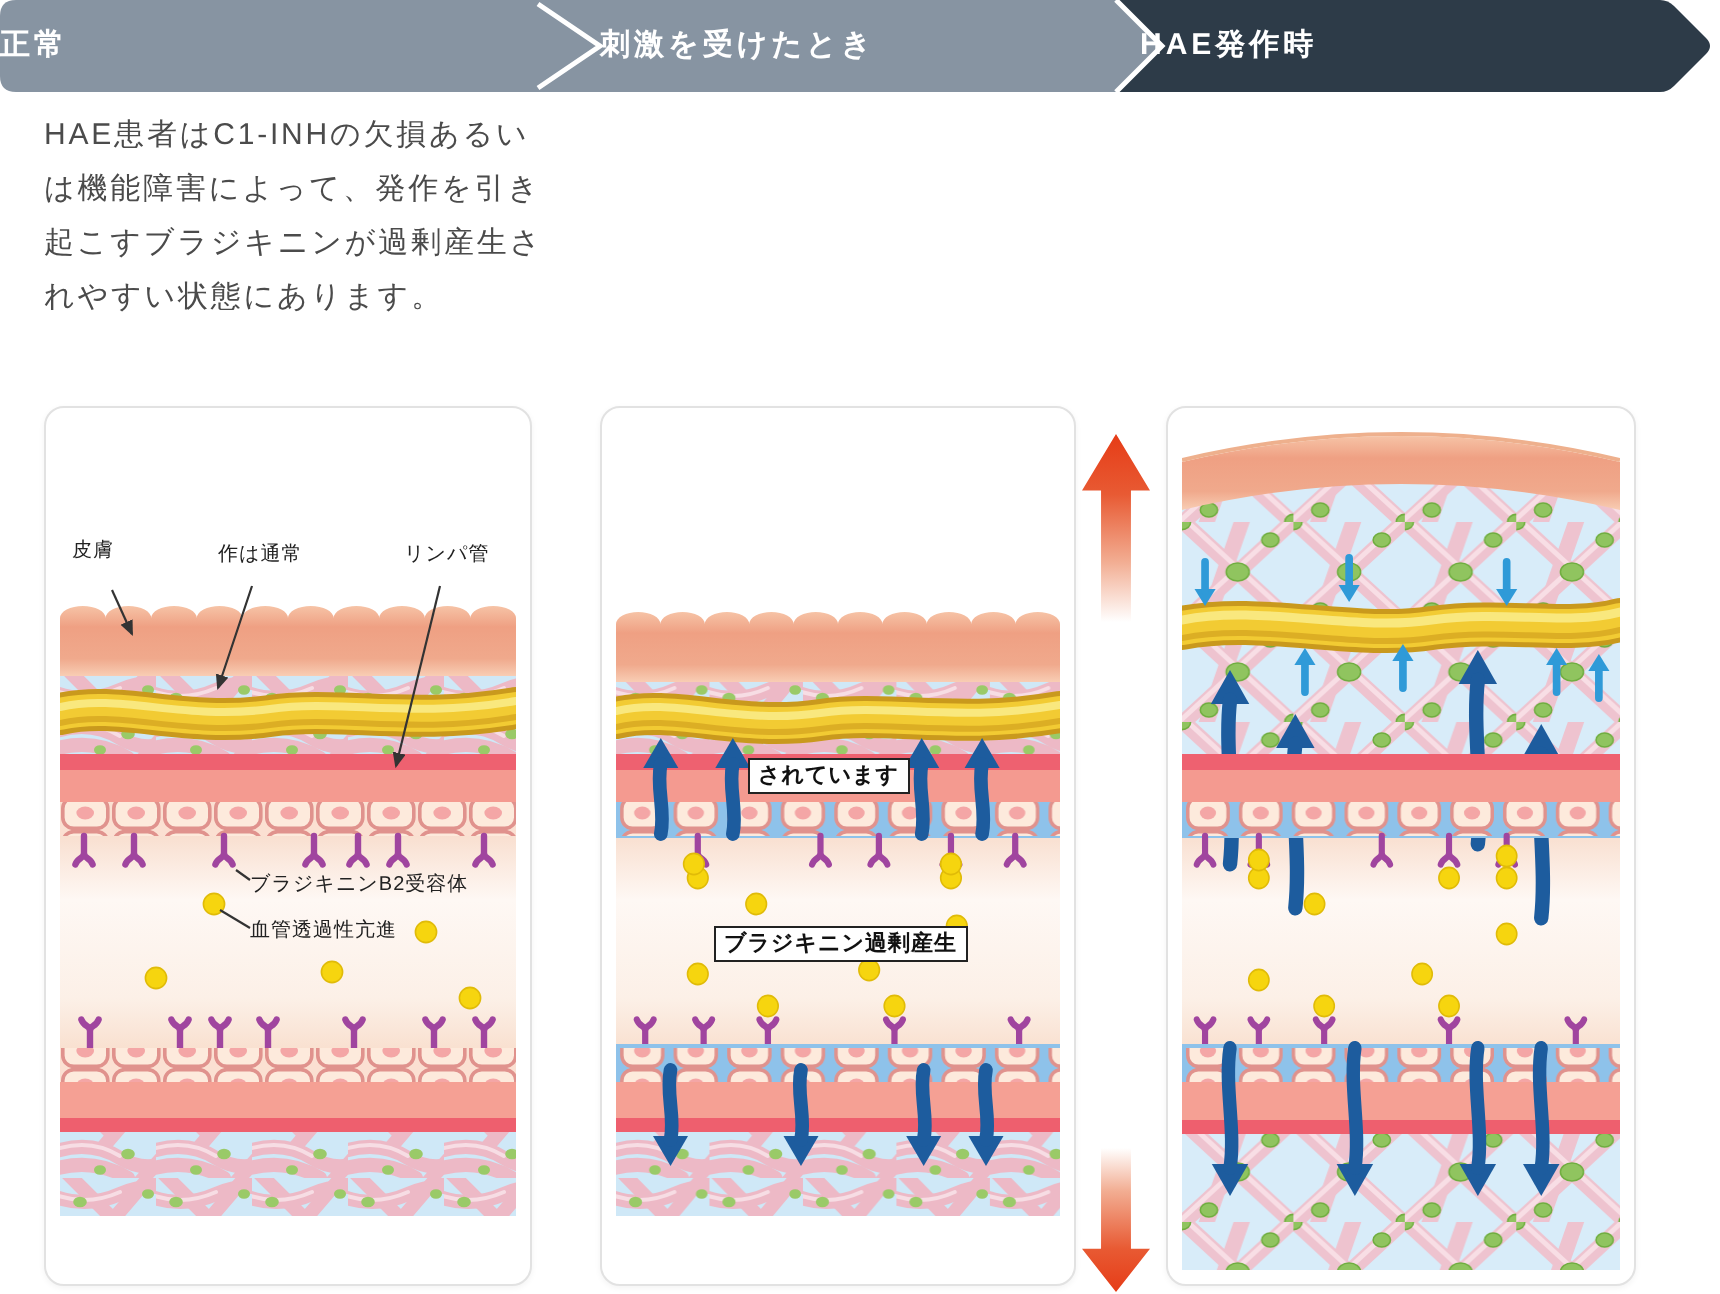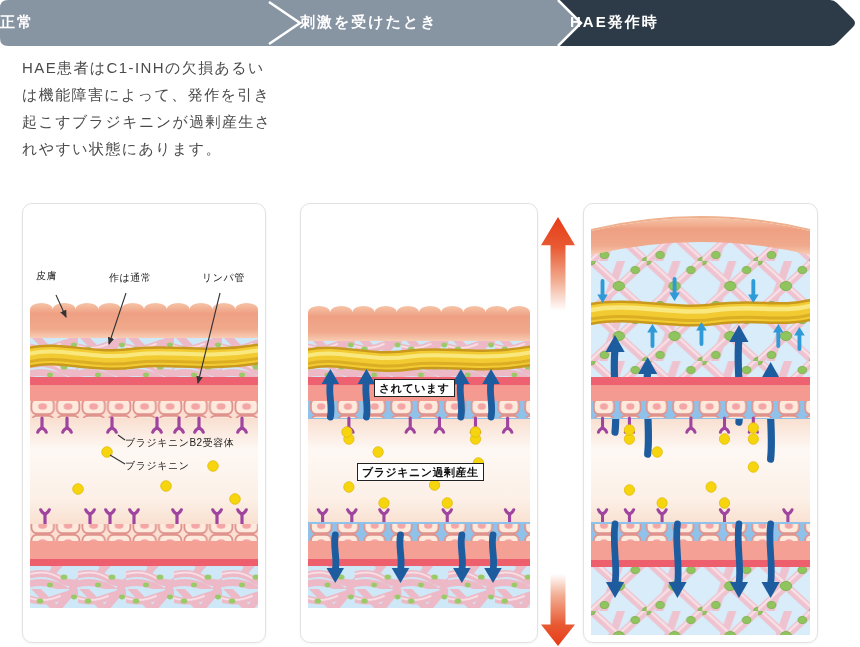--- a/index.html
+++ b/index.html
@@ -191,21 +191,21 @@
         <line x1="190" y1="82" x2="168" y2="172" marker-end="url(#ah)"></line>
         <line x1="95" y1="229" x2="88" y2="224"></line>
         <line x1="95" y1="253" x2="80" y2="244"></line>
       </g>
     </svg>
   </section>
   <div class="flabel" style="left:36px;top:271px">皮膚</div>
   <div class="flabel" style="left:109px;top:273px">作は通常</div>
   <div class="flabel" style="left:202px;top:273px">リンパ管</div>
   <div class="flabel small" style="left:125px;top:438px">ブラジキニンB2受容体</div>
-  <div class="flabel small" style="left:125px;top:461px">ブラジキニン</div>
+  <div class="flabel small" style="left:125px;top:461px">血管透過性亢進</div>
 
   <section class="card" style="left:300px;width:238px">
     <svg class="illus" viewBox="0 0 228 424" preserveAspectRatio="none">
       <rect x="0" y="190" width="228" height="140" fill="url(#vesselGrad)"></rect>
       <path transform="translate(0,94)" fill="url(#skinGrad)" d="M0,7 a11.4,6 0 0 1 22.8,0 a11.4,6 0 0 1 22.8,0 a11.4,6 0 0 1 22.8,0 a11.4,6 0 0 1 22.8,0 a11.4,6 0 0 1 22.8,0 a11.4,6 0 0 1 22.8,0 a11.4,6 0 0 1 22.8,0 a11.4,6 0 0 1 22.8,0 a11.4,6 0 0 1 22.8,0 a11.4,6 0 0 1 22.8,0 L228,36 L0,36 Z"></path>
       <rect x="0" y="130" width="228" height="36" fill="url(#weave)"></rect>
       <g transform="translate(0,148)" fill="none" stroke-linecap="round">
         <path d="M0,0 C30,-7 62,7 105,1 C140,-4 175,6 228,-3" stroke="#c9991d" stroke-width="21"></path>
         <path d="M0,0 C30,-7 62,7 105,1 C140,-4 175,6 228,-3" stroke="#f2cb33" stroke-width="16"></path>
         <path transform="translate(0,-3.5)" d="M0,0 C30,-7 62,7 105,1 C140,-4 175,6 228,-3" stroke="#f9e87e" stroke-width="4"></path>

